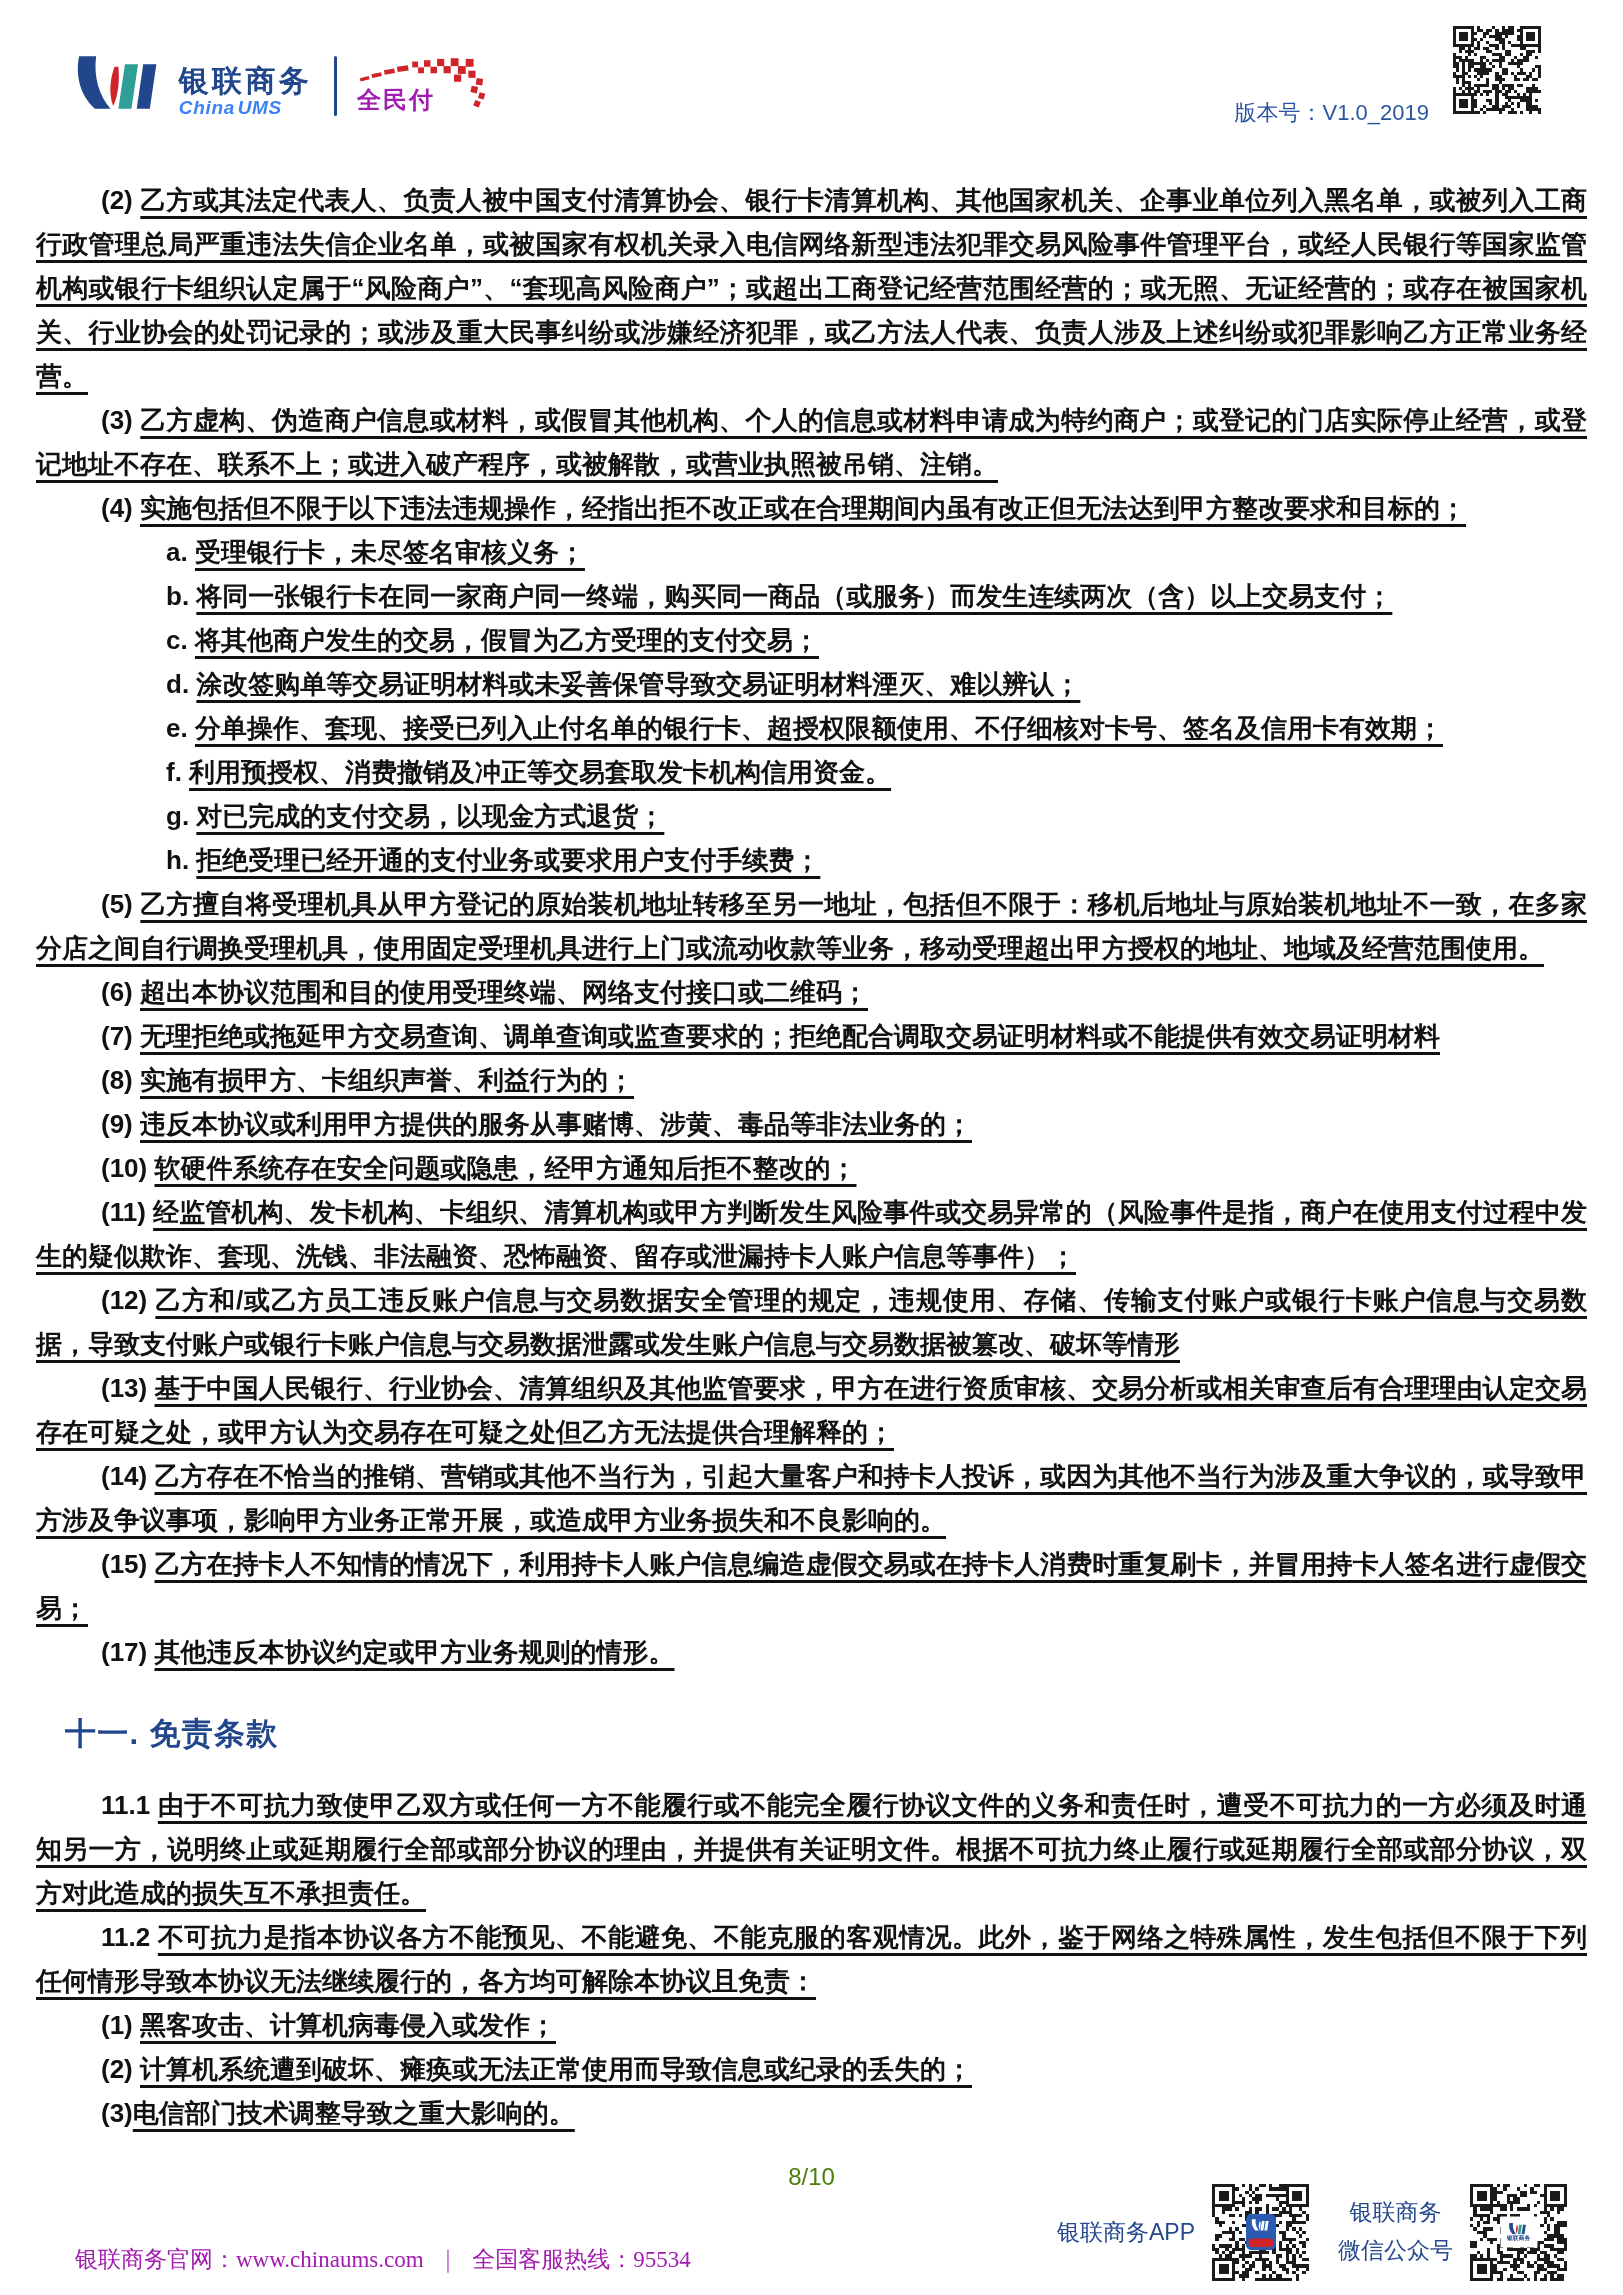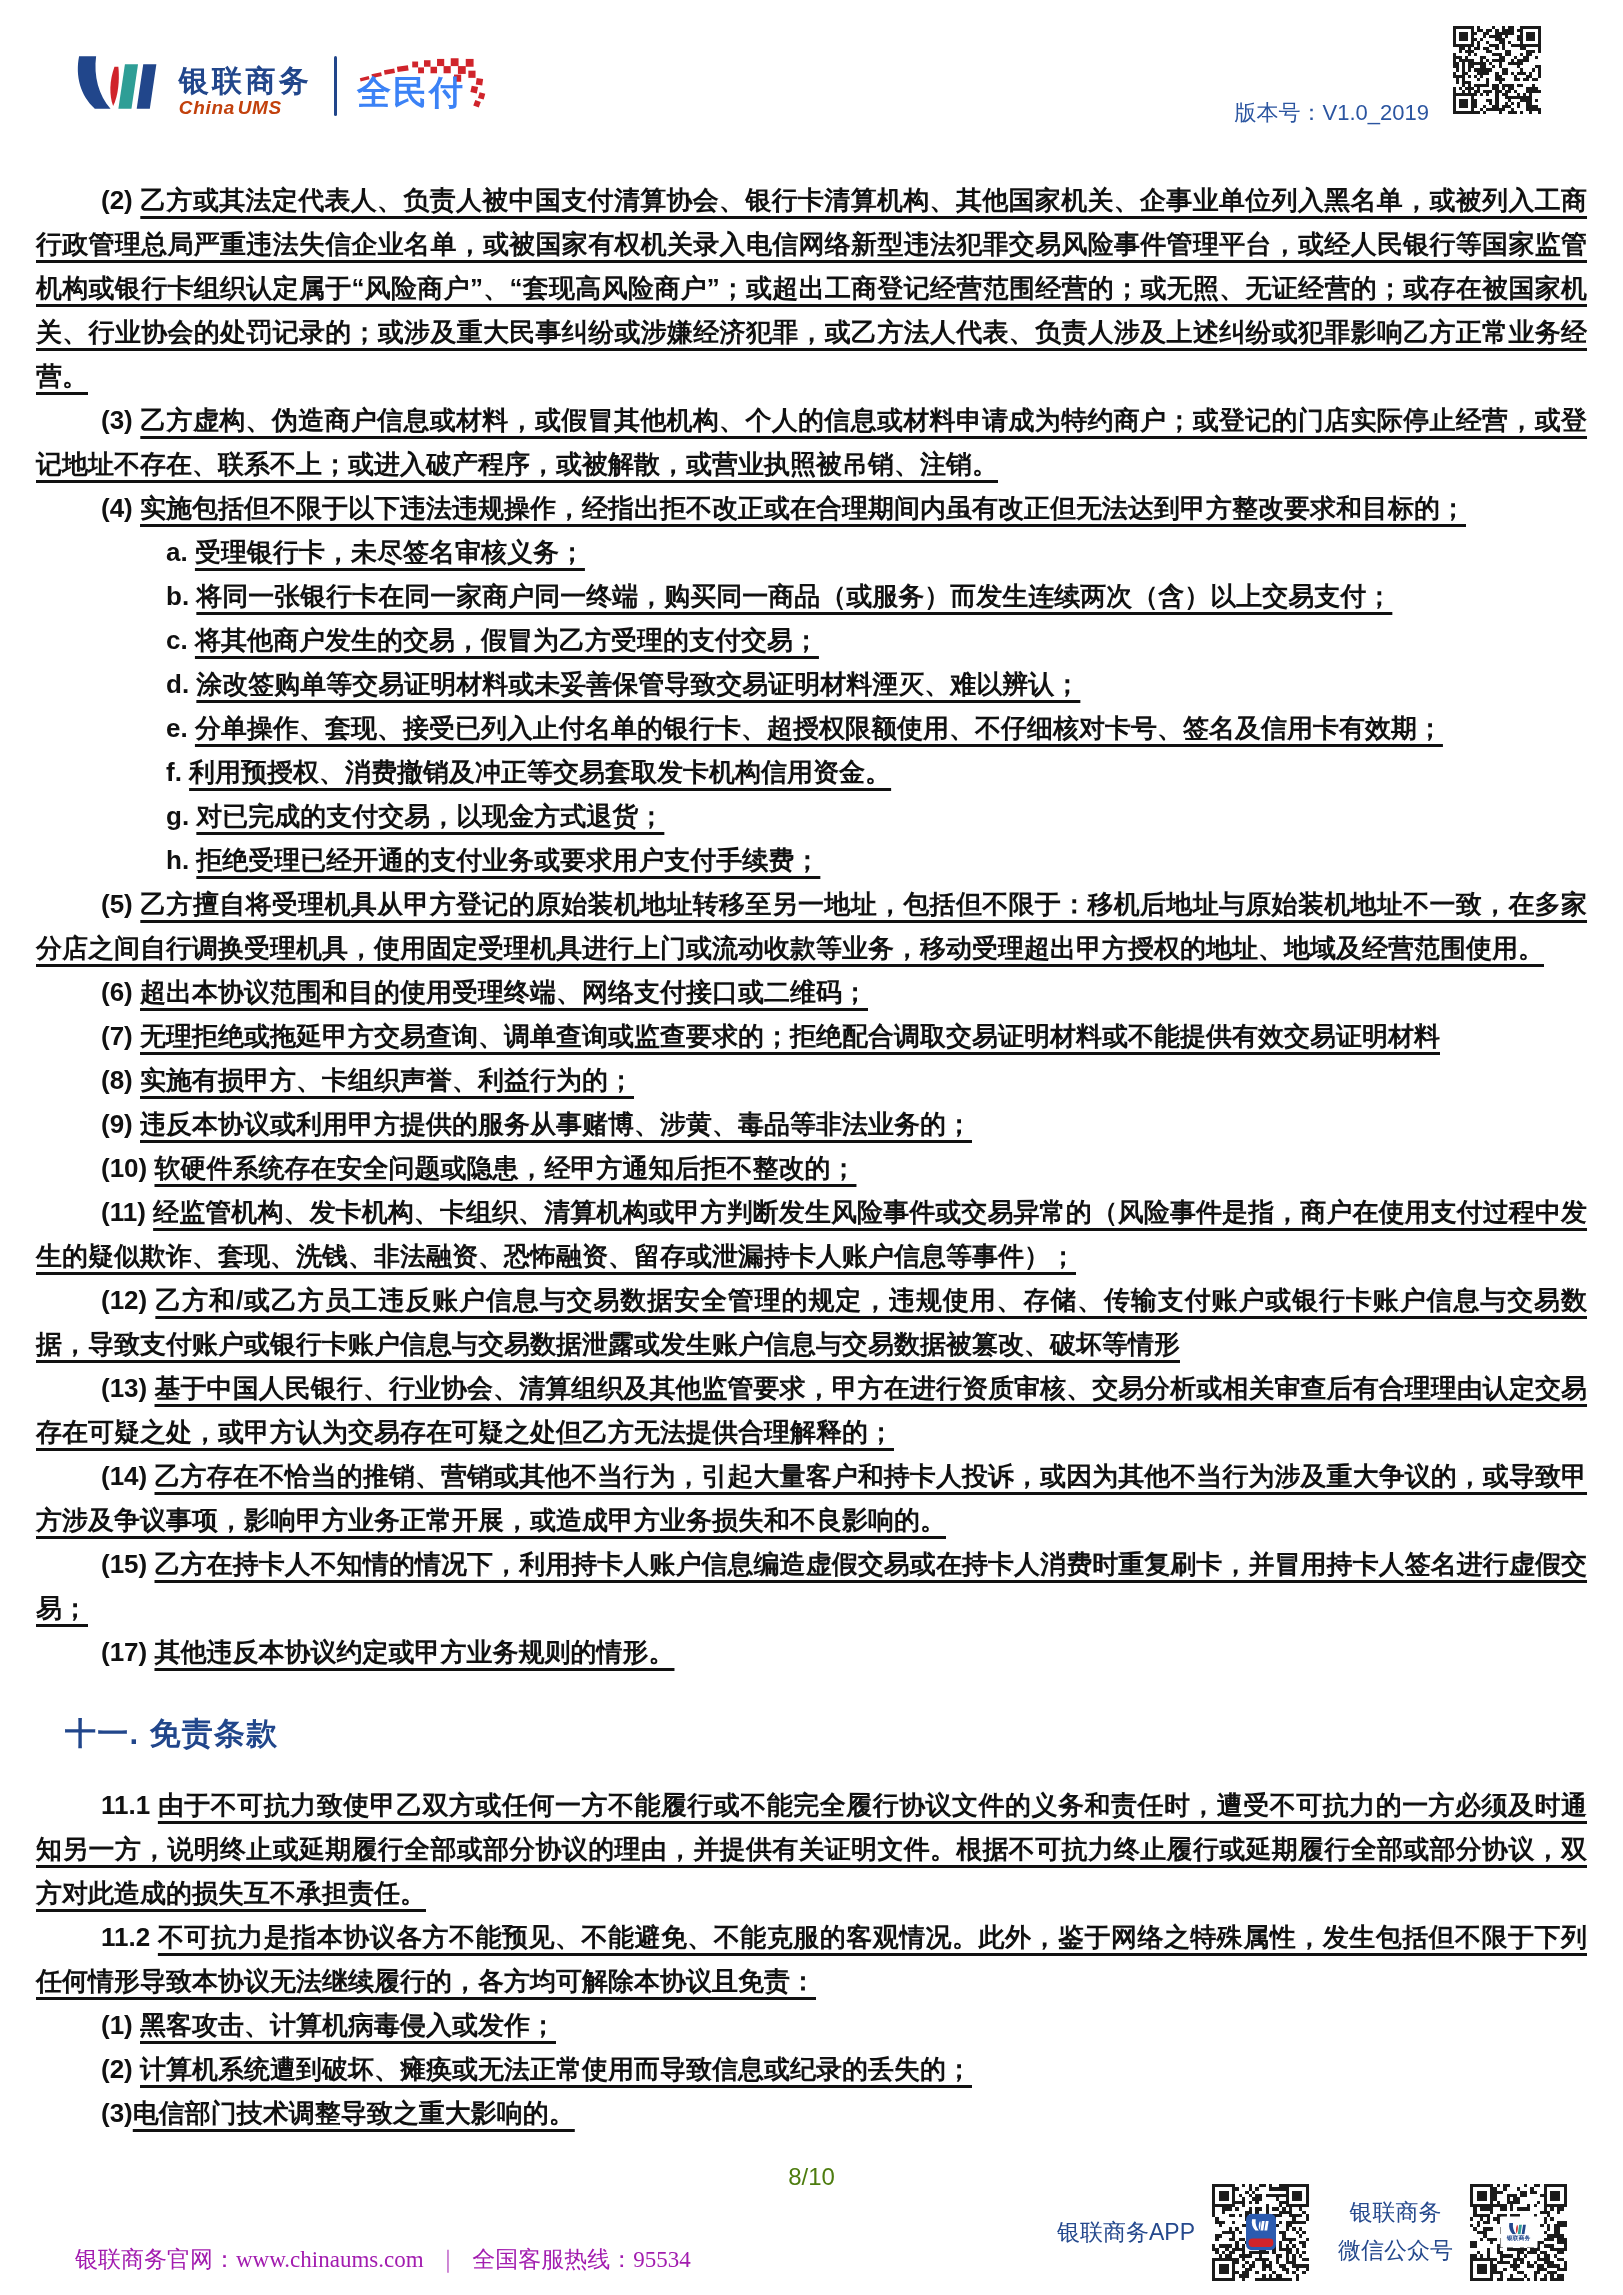--- a/index.html
+++ b/index.html
@@ -7,27 +7,27 @@
     position:relative; width:1623px; height:2295px; background:#ffffff;
     font-family:"Liberation Sans","DejaVu Sans",sans-serif; overflow:hidden;
     margin:0 auto;
   }
 
   
   .brand { position:absolute; top:55px; left:75px; display:flex; align-items:flex-start; }
   .ums-mark { width:92px; height:55px; flex:0 0 auto; }
   .brand-text { margin-left:11.8px; margin-top:10.5px; }
   .brand-cn { font-size:30px; font-weight:bold; color:#21468B; letter-spacing:3.3px; line-height:1.0; }
-  .brand-en { font-size:19px; color:#c2410c; line-height:1.0; margin-top:2.6px; letter-spacing:0.7px; }
+  .brand-en { font-size:19px; color:#3b82f6; line-height:1.0; margin-top:2.6px; letter-spacing:0.7px; }
   .brand-en .it { font-style:italic; font-weight:600; }
   .brand-en .bd { font-style:italic; font-weight:800; margin-left:2.6px; }
   .brand-divider { width:3.3px; height:60px; background:#21468B; border-radius:2px; margin:1.3px 0 0 22px; }
   .product { position:relative; margin-left:18.3px; width:134px; height:62px; }
   .flag { position:absolute; top:0; left:0; width:134px; height:62px; }
-  .product-name { position:absolute; left:1.3px; bottom:1.3px; font-size:34px; font-weight:bold; color:#3b82f6; letter-spacing:2px; }
+  .product-name { position:absolute; left:1.3px; bottom:1.3px; font-size:24px; font-weight:bold; color:#a21caf; letter-spacing:2px; }
   .version { position:absolute; top:98px; right:194px; font-size:22px; color:#2B55A0;text-align:center; }
   .qr { width:100%; height:100%; }
   .qr-header { position:absolute; top:26px; right:82px; width:88px; height:88px; }
 
   
   .doc { position:absolute; left:36px; top:178px; width:1551px; color:#111111; }
   .doc p { margin:0; font-size:26px; line-height:44px; font-weight:700;
            text-align:justify; text-justify:inter-ideograph; }
   .p-l1 { text-indent:65px; }
   .p-l2 { text-indent:130px; }

